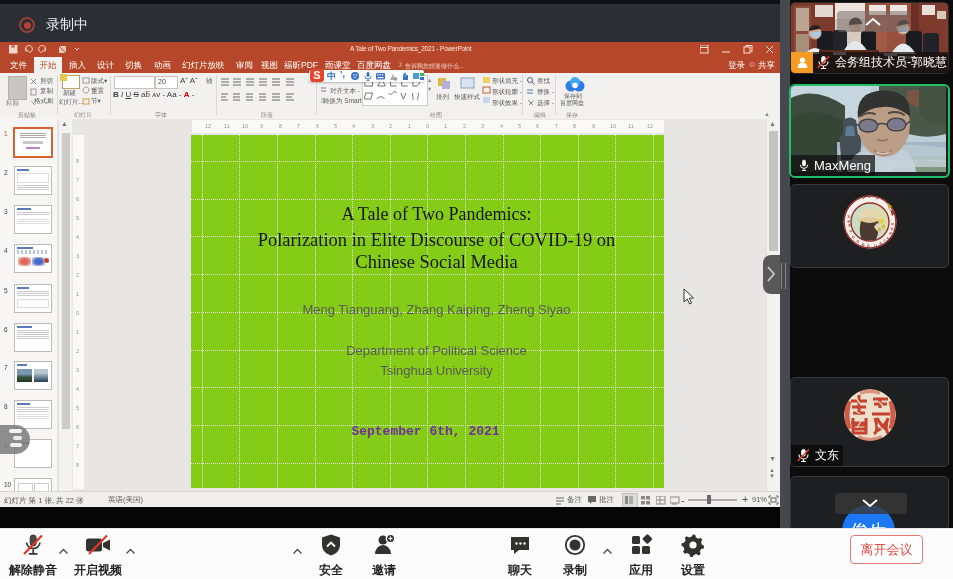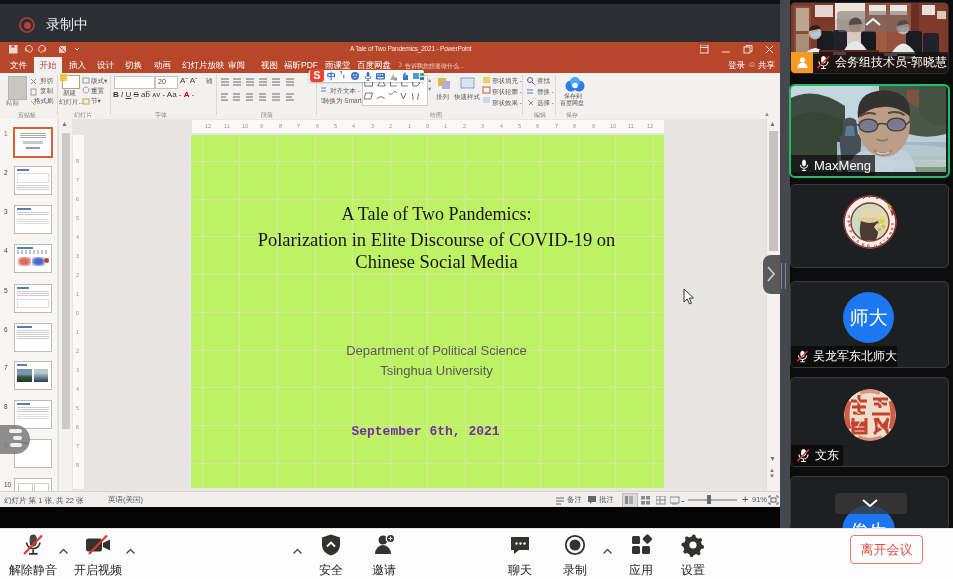--- a/index.html
+++ b/index.html
@@ -27,21 +27,21 @@
   
   #content{left:0;top:119px;width:780px;height:372px;background:#e8e6e4;}
   #thumbs{left:0;top:0;width:57px;height:372px;background:#f7f6f5;}
   .thumb{position:absolute;left:14px;width:36px;height:27px;background:#fff;border:1px solid #bdbab7;}
   .tnum{position:absolute;left:4px;font-size:6.5px;color:#444;}
   #tscroll{left:58px;top:0;width:13px;height:372px;background:#f3f2f1;border-left:1px solid #e2e0de;}
   #tscroll i{position:absolute;left:2.5px;top:14px;width:8px;height:296px;background:#cdcbc9;}
   #vruler{left:73px;top:16px;width:11px;height:354px;background:#faf9f8;}
   #hruler{left:192px;top:1px;width:472px;height:13px;background:#faf9f8;}
   .rnum{position:absolute;font-size:5.5px;color:#9a9692;}
-  #slide{left:191px;top:16px;width:473px;height:353px;background:#bef264;}
+  #slide{left:191px;top:16px;width:473px;height:353px;background:#84cc16;}
   .gv{position:absolute;top:0;width:1px;height:353px;border-left:1px dotted #e4e2e0;}
   .gh{position:absolute;left:0;height:1px;width:473px;border-top:1px dotted #e4e2e0;}
   #rscroll{left:766px;top:0;width:13px;height:372px;background:#f3f2f1;border-left:1px solid #e2e0de;}
   
   .st{position:absolute;left:0;width:473px;text-align:center;}
   
   #status{left:0;top:491px;width:780px;height:16px;background:#f1efee;border-top:1px solid #d8d4d0;font-size:7.5px;color:#555;}
   
   #strip{left:0;top:507px;width:780px;height:21px;background:#060606;}
   
@@ -50,21 +50,21 @@
   
   #sidebar{left:790px;top:0;width:163px;height:528px;background:#0c0c0c;}
   .tile{position:absolute;left:0;width:157px;background:#1e1f21;border:1px solid #3a3a3c;border-radius:5px;overflow:hidden;}
   .lbl{position:absolute;left:0;bottom:0;height:21px;background:rgba(15,15,15,.72);color:#fff;font-size:12px;display:flex;align-items:center;white-space:nowrap;}
   .badge{width:22px;height:21px;display:flex;align-items:center;justify-content:center;flex:none;}
   .avatar{position:absolute;border-radius:50%;}
   
   #toolbar{left:0;top:528px;width:953px;height:51px;background:#fcfcfc;border-top:1px solid #e8e8e8;}
   .tb{position:absolute;top:4px;text-align:center;}
   .tb .ic{height:24px;}
-  .tb .tx{font-size:12px;color:#1f1f1f;margin-top:1px;white-space:nowrap;}
+  .tb .tx{font-size:12px;color:#1f1f1f;margin-top:1px;white-space:nowrap;font-weight:bold;}
   #leave{position:absolute;left:850px;top:6px;width:71px;height:27px;border:1px solid #e87a72;border-radius:4px;color:#e34d43;font-size:13px;text-align:center;line-height:27px;background:#fff;}
 </style>
 </head>
 <body>
 <div id="app">
 
   <div class="abs" id="topblack"></div>
   <div class="abs" id="topbar">
     <div class="abs" id="recdot">
         <i></i>
@@ -98,21 +98,21 @@
   </div>
 
   <div class="abs" id="menurow">
     <span class="mtab" style="left:10px">文件</span>
     <span class="mtab" id="hometab">开始</span>
     <span class="mtab" style="left:69px">插入</span>
     <span class="mtab" style="left:97px">设计</span>
     <span class="mtab" style="left:125px">切换</span>
     <span class="mtab" style="left:154px">动画</span>
     <span class="mtab" style="left:182px">幻灯片放映</span>
-    <span class="mtab" style="left:228px">审阅</span>
+    <span class="mtab" style="left:236px">审阅</span>
     <span class="mtab" style="left:261px">视图</span>
     <span class="mtab" style="left:284px">福昕PDF</span>
     <span class="mtab" style="left:325px">雨课堂</span>
     <span class="mtab" style="left:357px">百度网盘</span>
     <span class="mtab" style="left:396px;color:#f0cfc4;font-size:7px;top:4px">☽</span>
     <span class="mtab" style="left:405px;color:#f2d2c6;font-size:6px;top:4.5px">告诉我您想要做什么...</span>
     <span class="mtab" style="left:728px">登录</span>
     <span class="mtab" style="left:748px;color:#f0cfc4;font-size:8px">☺</span>
     <span class="mtab" style="left:758px">共享</span>
   </div>
@@ -421,20 +421,21 @@
         <div class="gh" style="top:64px"></div>
         <div class="gh" style="top:101px"></div>
         <div class="gh" style="top:139px"></div>
         <div class="gh" style="top:177px"></div>
         <div class="gh" style="top:215px"></div>
         <div class="gh" style="top:252px"></div>
         <div class="gh" style="top:290px"></div>
         <div class="gh" style="top:328px"></div>
       <div class="st" style="left:9px;top:69px;font-family:'Liberation Serif',serif;font-size:18px;color:#151515">A Tale of Two Pandemics:</div>
       <div class="st" style="left:9px;top:95px;font-family:'Liberation Serif',serif;font-size:18.5px;color:#151515;line-height:21.5px">Polarization in Elite Discourse of COVID-19 on<br>Chinese Social Media</div>
+      <div class="st" style="left:9px;top:167px;font-size:13px;color:#595959">Meng Tianguang, Zhang Kaiping, Zheng Siyao</div>
       <div class="st" style="left:9px;top:206px;font-size:13px;color:#595959;line-height:20px">Department of Political Science<br>Tsinghua University</div>
       <div class="st" style="left:-2px;top:289px;font-family:'Liberation Mono',monospace;font-size:13px;font-weight:bold;color:#70309e">September 6th, 2021</div>
     </div>
 
     <svg class="abs" style="left:683px;top:169px" width="12" height="18">
         <path d="M1 1 L1 14 L4.2 11 L6.5 16 L8.5 15 L6.2 10.2 L10.5 10 Z" fill="#fff" stroke="#333" stroke-width="1"></path>
       </svg>
     <div class="abs" id="rscroll">
       <div class="abs" style="left:2px;top:1px;font-size:7px;color:#777">▲</div>
       <div class="abs" style="left:2px;top:12px;width:9px;height:120px;background:#c5c3c1"></div>
@@ -665,33 +666,20 @@
             <text x="46" y="38" transform="rotate(62 46 38)">E</text>
             <text x="47.5" y="33" transform="rotate(72 47.5 33)">R</text>
             <text x="48" y="28" transform="rotate(84 48 28)">S</text>
         </g>
         <path d="M20 4 l3 -3 M26 3 l1 -2 M33 4 l4 -2" stroke="#8c2b2b" stroke-width=".8" fill="none"></path>
         <path d="M44 8 l5 3 l-3 4 z" fill="#c8a22a"></path>
         <path d="M47 14 l5 4 l-3 3 z" fill="#9c3b2b"></path>
       </svg>
     </div>
 
-    <div class="tile" style="top:281px;height:85px">
-      <div class="avatar" style="left:52px;top:10px;width:51px;height:51px;background:#1b78f2;color:#fff;font-size:19px;display:flex;align-items:center;justify-content:center">师大</div>
-      <div class="lbl" style="width:106px;background:rgba(10,10,10,.85)">
-        <svg width="17" height="15" viewBox="0 0 17 15" style="margin:0 3px 0 4px">
-            <g stroke="#fff" fill="#fff">
-              <rect x="6.7" y="1.5" width="3.6" height="6.5" rx="1.8"></rect>
-              <path d="M4 6.5 a4.5 4.5 0 0 0 9 0 M8.5 11.5 v2 M6 13.5 h5" fill="none" stroke-width="1.2"></path>
-            </g>
-            <path d="M2.5 13 L14 1.5" stroke="#e03c2e" stroke-width="1.6"></path>
-          </svg>
-        <span>吴龙军东北师大</span>
-      </div>
-    </div>
 
     <div class="tile" style="top:377px;height:88px">
       <svg class="avatar" style="left:53px;top:11px" width="52" height="52" viewBox="0 0 52 52">
         <circle cx="26" cy="26" r="26" fill="#ece0cd"></circle>
         <g fill="none" stroke="#c23522" stroke-width="3" opacity=".92">
           <path d="M7 12 h16 M15 6 v20 M8 18 h14 M9 24 h12"></path>
           <path d="M7 34 h16 M9 29 v15 h13 v-15 M9 36 h13 M9 40 h13"></path>
           <path d="M29 10 h15 M36 10 v9 M30 15 h13"></path>
           <path d="M28 25 h18 M31 29 q4 13 -1 16 M44 29 q-4 13 1 16 M33 29 q5 9 11 13 M44 30 q-5 9 -11 12"></path>
         </g>

